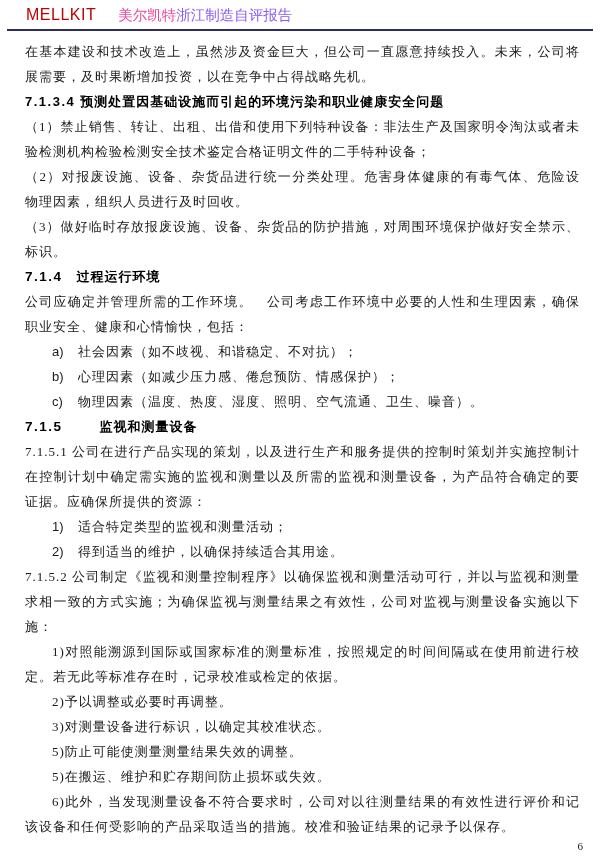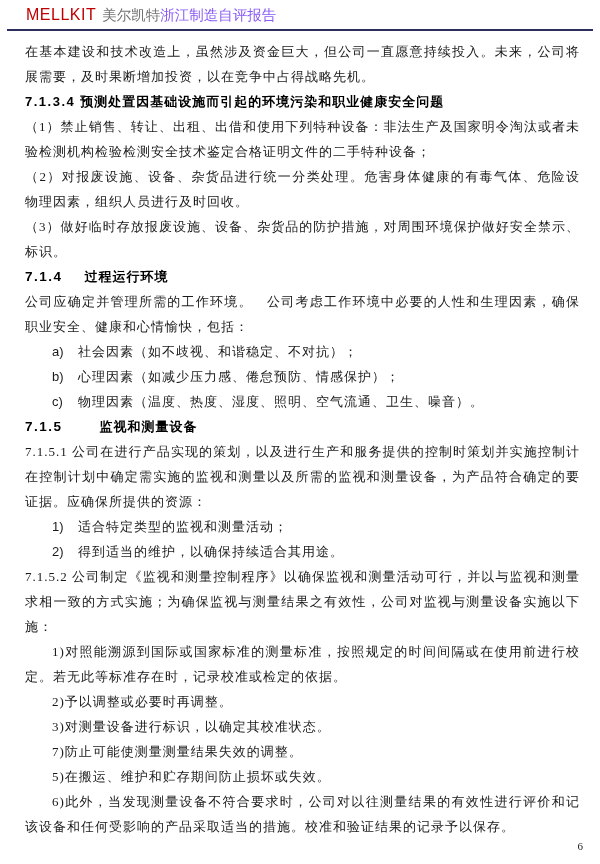--- a/index.html
+++ b/index.html
@@ -6,36 +6,36 @@
   .page{
     position:relative;width:600px;height:864px;background:#fff;overflow:hidden;
     font-family:"Liberation Serif","DejaVu Serif",serif;color:#1a1a1a;box-sizing:border-box;
   }
   .hdr{
     margin:0 7px;padding:6px 0 4px 19px;border-bottom:2px solid #2e2e5c;
     display:flex;align-items:baseline;white-space:nowrap;
   }
   .brand{
     font-family:"Liberation Sans","DejaVu Sans",sans-serif;
-    font-size:16px;color:#c00000;letter-spacing:.5px;margin-right:6px;font-weight:500;
+    font-size:16px;color:#c00000;letter-spacing:.5px;margin-right:22px;font-weight:500;
   }
-  .brand-cn{font-size:14.5px;color:#737373;}
+  .brand-cn{font-size:14.5px;color:#ec4899;}
   .rtitle{font-size:14.5px;color:#8b5cf6;}
   .doc-body{padding:8px 20px 0 25px;}
   .ln{
     height:25px;line-height:25px;overflow:hidden;font-size:13px;
     letter-spacing:1px;word-break:break-all;
   }
   .just{text-align:justify;text-align-last:justify;text-justify:inter-character;}
   .ind{text-indent:27px;}
   .heading{font-weight:bold;color:#000;}
   .heading .num{font-family:"Liberation Sans","DejaVu Sans",sans-serif;letter-spacing:1.5px;}
   .h3 .num{margin-right:5px;font-size:13px;}
   .h3 .ttl{font-size:13px;}
-  .h2 .num{margin-right:22px;font-size:13.5px;}
+  .h2 .num{margin-right:14px;font-size:13.5px;}
   .h2.wide .num{margin-right:37px;}
   .h2 .ttl{font-size:13px;}
   .li{display:flex;padding-left:27px;}
   .li .mk{
     font-family:"Liberation Sans","DejaVu Sans",sans-serif;
     flex:0 0 26px;letter-spacing:0;
   }
   .li .tx{flex:1 1 auto;}
   .pagenum{
     position:absolute;right:17px;bottom:12px;font-size:11px;color:#222;
@@ -90,21 +90,21 @@
         <span class="mk">2)</span>
         <span class="tx">得到适当的维护，以确保持续适合其用途。</span>
       </div>
       <div class="ln just">7.1.5.2 公司制定《监视和测量控制程序》以确保监视和测量活动可行，并以与监视和测量的要</div>
       <div class="ln just">求相一致的方式实施；为确保监视与测量结果之有效性，公司对监视与测量设备实施以下措</div>
       <div class="ln">施：</div>
       <div class="ln just ind">1)对照能溯源到国际或国家标准的测量标准，按照规定的时间间隔或在使用前进行校准或检</div>
       <div class="ln">定。若无此等标准存在时，记录校准或检定的依据。</div>
       <div class="ln ind">2)予以调整或必要时再调整。</div>
       <div class="ln ind">3)对测量设备进行标识，以确定其校准状态。</div>
-      <div class="ln ind">7)防止可能使测量测量结果失效的调整。</div>
+      <div class="ln ind">5)防止可能使测量测量结果失效的调整。</div>
       <div class="ln ind">5)在搬运、维护和贮存期间防止损坏或失效。</div>
       <div class="ln just ind">6)此外，当发现测量设备不符合要求时，公司对以往测量结果的有效性进行评价和记录并对</div>
       <div class="ln">该设备和任何受影响的产品采取适当的措施。校准和验证结果的记录予以保存。</div>
     </main>
 
   <div class="pagenum">6</div>
 
 </div>
 
 </body></html>

